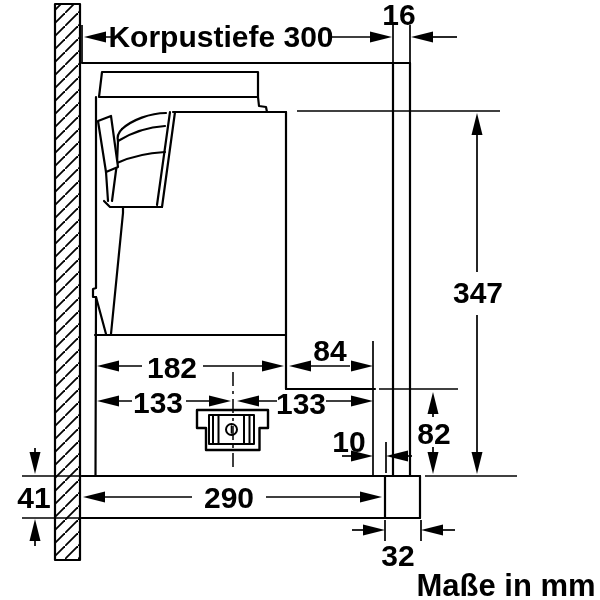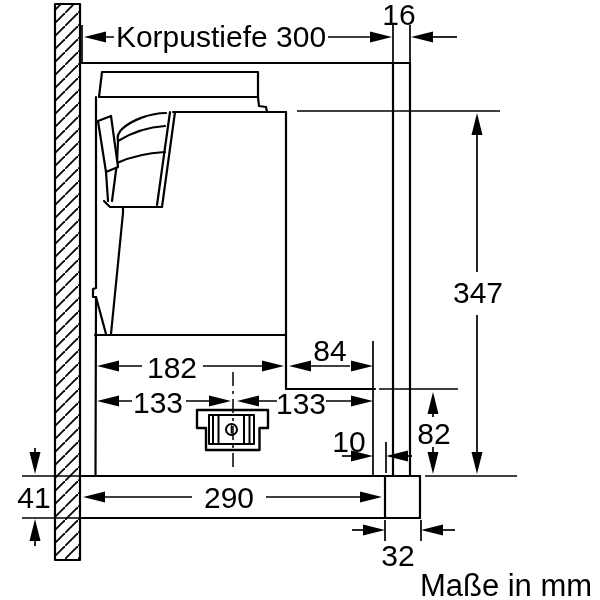--- a/index.html
+++ b/index.html
@@ -1,17 +1,17 @@
 <!DOCTYPE html>
 <html><head>
 <meta charset="utf-8">
 <style>
   html,body{margin:0;padding:0;background:#ffffff;}
   .stage{width:480px;height:600px;position:relative;background:#ffffff;
-         font-family:"Liberation Sans", sans-serif;}
+         font-family:"Liberation Sans", sans-serif;font-weight:bold;}
   svg{display:block;}
   text{font-family:"Liberation Sans", sans-serif; fill:#000000;}
   .dimtext{font-size:30px;}
   .notetext{font-size:31px;}
   .obj{stroke:#000;stroke-width:2.2;fill:none;stroke-linecap:round;stroke-linejoin:round;}
   .objfill{stroke:#000;stroke-width:2.2;fill:#fff;stroke-linejoin:round;}
   .thin{stroke:#000;stroke-width:1.7;fill:none;}
   .dim{stroke:#000;stroke-width:1.7;fill:none;}
   .ah{fill:#000;stroke:none;}
   .cl{stroke:#000;stroke-width:1.5;fill:none;stroke-dasharray:14 5 3 5;}

